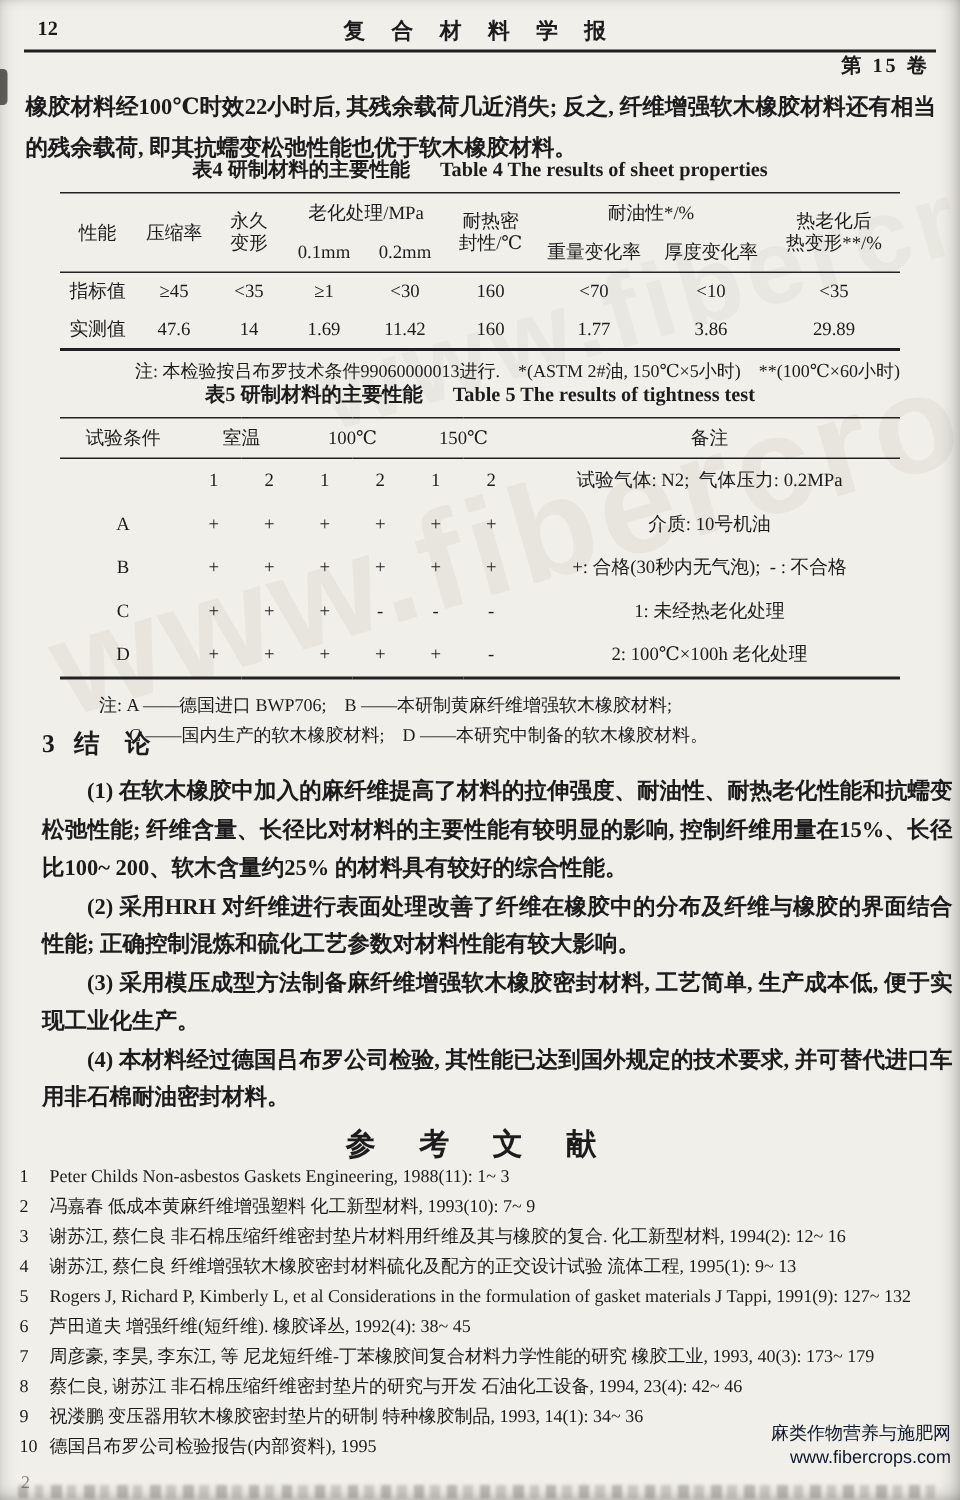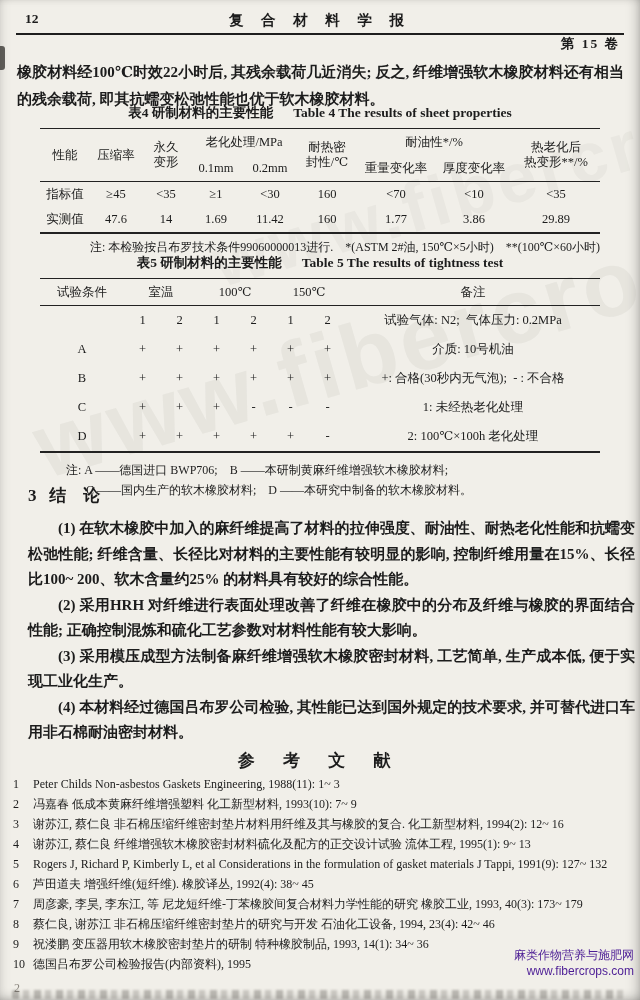--- a/index.html
+++ b/index.html
@@ -42,33 +42,33 @@
   .tbl-note{font-size:12px;margin-top:5px;text-align:right;}
   .t5-notes{font-size:12px;line-height:20px;margin-top:7px;}
   .t5-notes .l1{margin-left:26px;}
   .t5-notes .l2{margin-left:46px;}
   
   .concl{position:absolute;top:484px;left:28px;width:607px;}
   .concl h2{margin:0 0 9px 0;font-size:17px;font-weight:bold;white-space:pre-wrap;}
   .concl p{margin:0;font-size:15px;line-height:25.5px;font-weight:bold;text-align:justify;text-indent:2em;}
   
   .refs-h{position:absolute;top:749px;left:0;right:0;text-align:center;
-          font-size:17px;font-weight:bold;letter-spacing:12px;}
+          font-size:20px;font-weight:bold;letter-spacing:12px;}
   .refs{position:absolute;top:774px;left:13px;width:616px;font-size:12px;line-height:20px;}
   .ref{display:flex;}
   .ref .no{width:20px;flex-shrink:0;}
   .ref .tx{flex:1;text-align:justify;}
   
   .wm-diag{position:absolute;pointer-events:none;font-weight:bold;color:rgba(120,114,102,.08);
            transform:rotate(-16deg);font-size:92px;letter-spacing:4px;white-space:nowrap;
            font-family:"Liberation Sans","DejaVu Sans",sans-serif;}
   .wm-d1{top:262px;left:18px;}
   .wm-d2{top:120px;left:200px;font-size:70px;color:rgba(120,114,102,.06);}
   .wm-corner{position:absolute;right:6px;top:947px;text-align:right;
-             color:#4c1d95;font-size:12px;line-height:16px;
+             color:#0f172a;font-size:12px;line-height:16px;
              font-family:"Liberation Sans","DejaVu Sans",sans-serif;}
   .scan-num{position:absolute;left:14px;top:981px;color:#8a867e;font-size:12px;filter:blur(.4px);}
   .bottom-strip{position:absolute;bottom:1px;left:12px;right:12px;height:9px;border-radius:2px;
      background:repeating-linear-gradient(90deg,rgba(70,66,60,.30) 0 7px,rgba(70,66,60,0) 7px 11px,
                 rgba(70,66,60,.20) 11px 17px,rgba(70,66,60,0) 17px 22px);
      filter:blur(1.2px);}
 </style>
 </head>
 <body>
 

